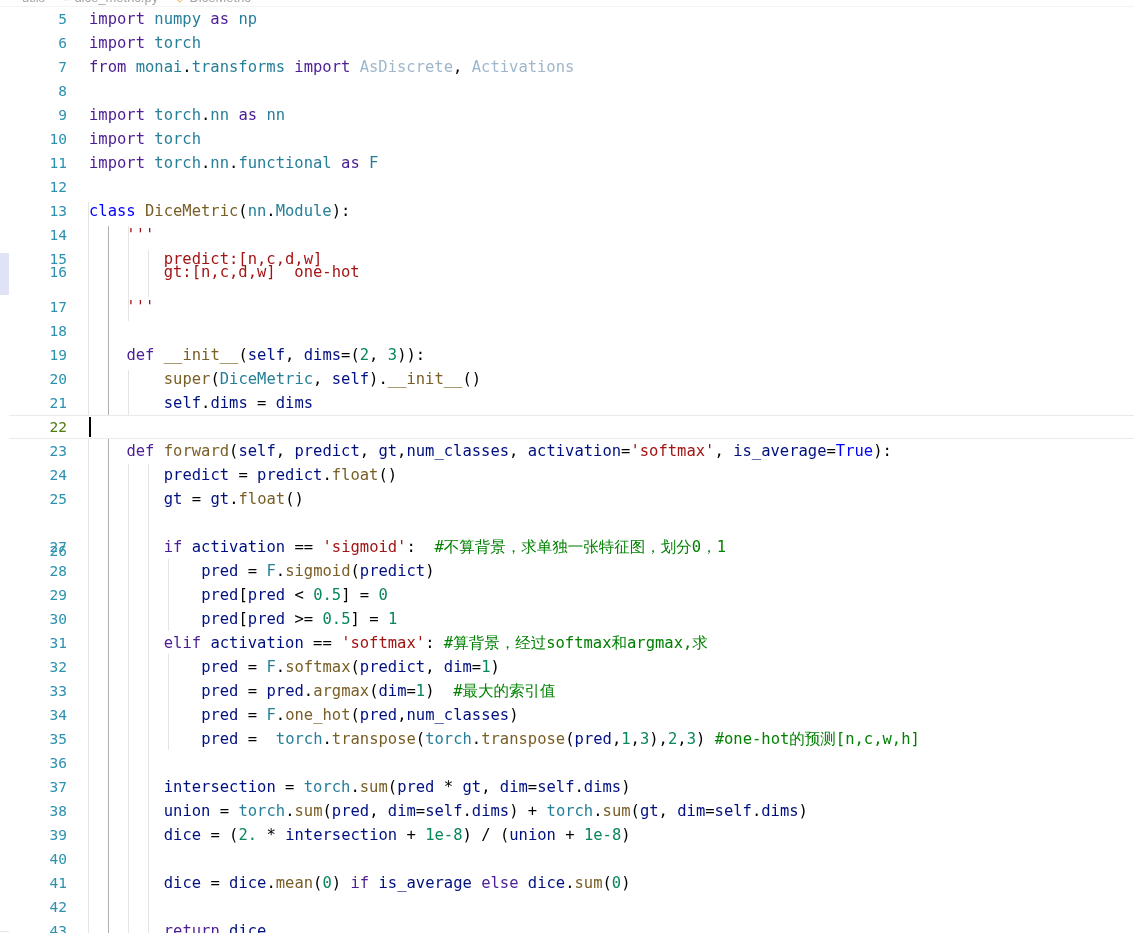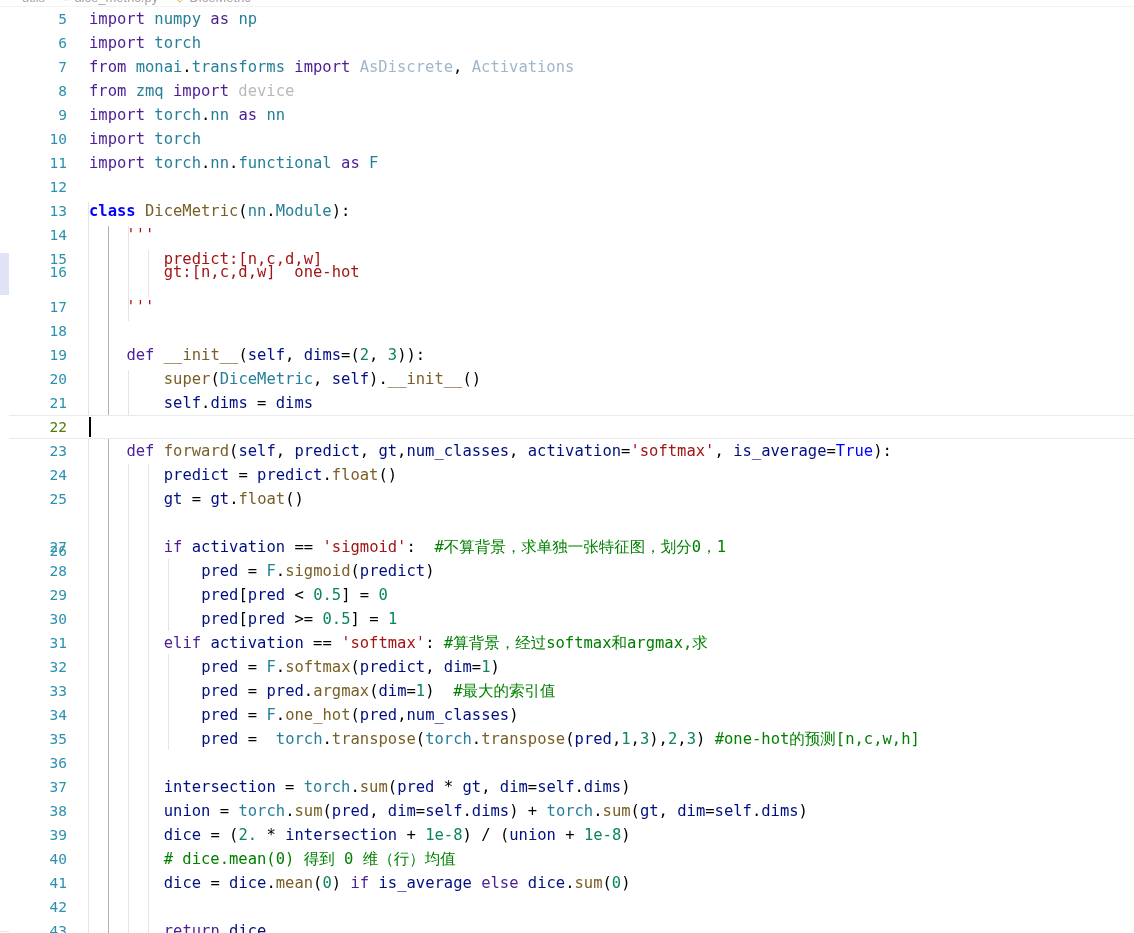--- a/index.html
+++ b/index.html
@@ -56,21 +56,21 @@
     position:absolute;left:80px;top:2px;width:2px;height:20px;background:#000000;
   }
 
   
   .guides{position:absolute;left:0;top:0;width:1125px;height:926px;pointer-events:none;}
   .guide{position:absolute;width:1px;background:#e4e4e4;}
   .guide.active{background:#b0b0b0;}
 
   
   .kw      {color:#4c1d95;}                 
-  .kw2     {color:#0000ff;font-weight:bold;}                 
+  .kw2     {color:#0000ff;}                 
   .mod     {color:#267f99;}                 
   .fn      {color:#795e26;}                 
   .var     {color:#001080;}                 
   .num     {color:#098658;}                 
   .str     {color:#a31515;text-align:center;}                 
   .cmt     {color:#008000;}                 
   .doc     {color:#a31515;}                 
   .op      {color:#000000;}                 
   .dim     {color:#b9b9b9;}                 
   .dim2    {color:#9fb6cc;}                 
@@ -109,21 +109,21 @@
       <div class="guide" style="left:119px; top:457px; height:469px;"></div>
       <div class="guide" style="left:139px; top:457px; height:469px;"></div>
       <div class="guide" style="left:159px; top:552px; height:72px;"></div>
       <div class="guide" style="left:159px; top:647px; height:96px;"></div>
     </div>
 
     <div id="rows">
         <div class="row" style="top: 0px; position: absolute; left: 0px; width: 1125px;"><span class="ln">5</span><span class="code"><span class="kw">import</span><span class="op"> </span><span class="mod">numpy</span><span class="op"> </span><span class="kw">as</span><span class="op"> </span><span class="mod">np</span></span></div>
         <div class="row" style="top: 24px; position: absolute; left: 0px; width: 1125px;"><span class="ln">6</span><span class="code"><span class="kw">import</span><span class="op"> </span><span class="mod">torch</span></span></div>
         <div class="row" style="top: 48px; position: absolute; left: 0px; width: 1125px;"><span class="ln">7</span><span class="code"><span class="kw">from</span><span class="op"> </span><span class="mod">monai</span><span class="op">.</span><span class="mod">transforms</span><span class="op"> </span><span class="kw">import</span><span class="op"> </span><span class="dim2">AsDiscrete</span><span class="op">,</span><span class="op"> </span><span class="dim2">Activations</span></span></div>
-        <div class="row" style="top: 72px; position: absolute; left: 0px; width: 1125px;"><span class="ln">8</span><span class="code"><span class="kw">from</span><span class="op"> </span><span class="mod">zmq</span><span class="op"> </span><span class="kw">import</span><span class="op"> </span><span class="dim">device</span></span></div>
+        <div class="row" style="top: 72px; position: absolute; left: 0px; width: 1125px;"><span class="ln">8</span></div>
         <div class="row" style="top: 96px; position: absolute; left: 0px; width: 1125px;"><span class="ln">9</span><span class="code"><span class="kw">import</span><span class="op"> </span><span class="mod">torch</span><span class="op">.</span><span class="mod">nn</span><span class="op"> </span><span class="kw">as</span><span class="op"> </span><span class="mod">nn</span></span></div>
         <div class="row" style="top: 120px; position: absolute; left: 0px; width: 1125px;"><span class="ln">10</span><span class="code"><span class="kw">import</span><span class="op"> </span><span class="mod">torch</span></span></div>
         <div class="row" style="top: 144px; position: absolute; left: 0px; width: 1125px;"><span class="ln">11</span><span class="code"><span class="kw">import</span><span class="op"> </span><span class="mod">torch</span><span class="op">.</span><span class="mod">nn</span><span class="op">.</span><span class="mod">functional</span><span class="op"> </span><span class="kw">as</span><span class="op"> </span><span class="mod">F</span></span></div>
         <div class="row" style="top: 168px; position: absolute; left: 0px; width: 1125px;"><span class="ln">12</span><span class="code"></span></div>
         <div class="row" style="top: 192px; position: absolute; left: 0px; width: 1125px;"><span class="ln">13</span><span class="code"><span class="kw2">class</span><span class="op"> </span><span class="fn">DiceMetric</span><span class="op">(</span><span class="mod">nn</span><span class="op">.</span><span class="mod">Module</span><span class="op">)</span><span class="op">:</span></span></div>
         <div class="row" style="top: 216px; position: absolute; left: 0px; width: 1125px;"><span class="ln">14</span><span class="code">    <span class="doc">'''</span></span></div>
         <div class="row" style="top: 240px; position: absolute; left: 0px; width: 1125px; padding-left: 20px;"><span class="ln">15</span><span class="code">        <span class="doc">predict:[n,c,d,w]</span></span></div>
         <div class="row" style="top: 253px; position: absolute; left: 0px; width: 1125px;"><span class="ln">16</span><span class="code">        <span class="doc">gt:[n,c,d,w]  one-hot</span></span></div>
         <div class="row" style="top: 288px; position: absolute; left: 0px; width: 1125px;"><span class="ln">17</span><span class="code">    <span class="doc">'''</span></span></div>
         <div class="row" style="top: 312px; position: absolute; left: 0px; width: 1125px;"><span class="ln">18</span><span class="code"></span></div>
@@ -141,21 +141,21 @@
         <div class="row" style="top: 600px; position: absolute; left: 0px; width: 1125px;"><span class="ln">30</span><span class="code"><span class="op"> </span><span class="op"> </span><span class="op"> </span><span class="op"> </span><span class="op"> </span><span class="op"> </span><span class="op"> </span><span class="op"> </span><span class="op"> </span><span class="op"> </span><span class="op"> </span><span class="op"> </span><span class="var">pred</span><span class="op">[</span><span class="var">pred</span><span class="op"> </span><span class="op">&gt;</span><span class="op">=</span><span class="op"> </span><span class="num">0.5</span><span class="op">]</span><span class="op"> </span><span class="op">=</span><span class="op"> </span><span class="num">1</span></span></div>
         <div class="row" style="top: 624px; position: absolute; left: 0px; width: 1125px;"><span class="ln">31</span><span class="code"><span class="op"> </span><span class="op"> </span><span class="op"> </span><span class="op"> </span><span class="op"> </span><span class="op"> </span><span class="op"> </span><span class="op"> </span><span class="kw">elif</span><span class="op"> </span><span class="var">activation</span><span class="op"> </span><span class="op">=</span><span class="op">=</span><span class="op"> </span><span class="str">'softmax'</span><span class="op">:</span><span class="op"> </span><span class="cmt">#算背景，经过softmax和argmax,求</span></span></div>
         <div class="row" style="top: 648px; position: absolute; left: 0px; width: 1125px;"><span class="ln">32</span><span class="code"><span class="op"> </span><span class="op"> </span><span class="op"> </span><span class="op"> </span><span class="op"> </span><span class="op"> </span><span class="op"> </span><span class="op"> </span><span class="op"> </span><span class="op"> </span><span class="op"> </span><span class="op"> </span><span class="var">pred</span><span class="op"> </span><span class="op">=</span><span class="op"> </span><span class="mod">F</span><span class="op">.</span><span class="fn">softmax</span><span class="op">(</span><span class="var">predict</span><span class="op">,</span><span class="op"> </span><span class="var">dim</span><span class="op">=</span><span class="num">1</span><span class="op">)</span></span></div>
         <div class="row" style="top: 672px; position: absolute; left: 0px; width: 1125px;"><span class="ln">33</span><span class="code"><span class="op"> </span><span class="op"> </span><span class="op"> </span><span class="op"> </span><span class="op"> </span><span class="op"> </span><span class="op"> </span><span class="op"> </span><span class="op"> </span><span class="op"> </span><span class="op"> </span><span class="op"> </span><span class="var">pred</span><span class="op"> </span><span class="op">=</span><span class="op"> </span><span class="var">pred</span><span class="op">.</span><span class="fn">argmax</span><span class="op">(</span><span class="var">dim</span><span class="op">=</span><span class="num">1</span><span class="op">)</span><span class="op"> </span><span class="op"> </span><span class="cmt">#最大的索引值</span></span></div>
         <div class="row" style="top: 696px; position: absolute; left: 0px; width: 1125px;"><span class="ln">34</span><span class="code"><span class="op"> </span><span class="op"> </span><span class="op"> </span><span class="op"> </span><span class="op"> </span><span class="op"> </span><span class="op"> </span><span class="op"> </span><span class="op"> </span><span class="op"> </span><span class="op"> </span><span class="op"> </span><span class="var">pred</span><span class="op"> </span><span class="op">=</span><span class="op"> </span><span class="mod">F</span><span class="op">.</span><span class="fn">one_hot</span><span class="op">(</span><span class="var">pred</span><span class="op">,</span><span class="var">num_classes</span><span class="op">)</span></span></div>
         <div class="row" style="top: 720px; position: absolute; left: 0px; width: 1125px;"><span class="ln">35</span><span class="code"><span class="op"> </span><span class="op"> </span><span class="op"> </span><span class="op"> </span><span class="op"> </span><span class="op"> </span><span class="op"> </span><span class="op"> </span><span class="op"> </span><span class="op"> </span><span class="op"> </span><span class="op"> </span><span class="var">pred</span><span class="op"> </span><span class="op">=</span><span class="op"> </span><span class="op"> </span><span class="mod">torch</span><span class="op">.</span><span class="fn">transpose</span><span class="op">(</span><span class="mod">torch</span><span class="op">.</span><span class="fn">transpose</span><span class="op">(</span><span class="var">pred</span><span class="op">,</span><span class="num">1</span><span class="op">,</span><span class="num">3</span><span class="op">)</span><span class="op">,</span><span class="num">2</span><span class="op">,</span><span class="num">3</span><span class="op">)</span><span class="op"> </span><span class="cmt">#one-hot的预测[n,c,w,h]</span></span></div>
         <div class="row" style="top: 744px; position: absolute; left: 0px; width: 1125px;"><span class="ln">36</span><span class="code"></span></div>
         <div class="row" style="top: 768px; position: absolute; left: 0px; width: 1125px;"><span class="ln">37</span><span class="code"><span class="op"> </span><span class="op"> </span><span class="op"> </span><span class="op"> </span><span class="op"> </span><span class="op"> </span><span class="op"> </span><span class="op"> </span><span class="var">intersection</span><span class="op"> </span><span class="op">=</span><span class="op"> </span><span class="mod">torch</span><span class="op">.</span><span class="fn">sum</span><span class="op">(</span><span class="var">pred</span><span class="op"> </span><span class="op">*</span><span class="op"> </span><span class="var">gt</span><span class="op">,</span><span class="op"> </span><span class="var">dim</span><span class="op">=</span><span class="var">self</span><span class="op">.</span><span class="var">dims</span><span class="op">)</span></span></div>
         <div class="row" style="top: 792px; position: absolute; left: 0px; width: 1125px;"><span class="ln">38</span><span class="code"><span class="op"> </span><span class="op"> </span><span class="op"> </span><span class="op"> </span><span class="op"> </span><span class="op"> </span><span class="op"> </span><span class="op"> </span><span class="var">union</span><span class="op"> </span><span class="op">=</span><span class="op"> </span><span class="mod">torch</span><span class="op">.</span><span class="fn">sum</span><span class="op">(</span><span class="var">pred</span><span class="op">,</span><span class="op"> </span><span class="var">dim</span><span class="op">=</span><span class="var">self</span><span class="op">.</span><span class="var">dims</span><span class="op">)</span><span class="op"> </span><span class="op">+</span><span class="op"> </span><span class="mod">torch</span><span class="op">.</span><span class="fn">sum</span><span class="op">(</span><span class="var">gt</span><span class="op">,</span><span class="op"> </span><span class="var">dim</span><span class="op">=</span><span class="var">self</span><span class="op">.</span><span class="var">dims</span><span class="op">)</span></span></div>
         <div class="row" style="top: 816px; position: absolute; left: 0px; width: 1125px;"><span class="ln">39</span><span class="code"><span class="op"> </span><span class="op"> </span><span class="op"> </span><span class="op"> </span><span class="op"> </span><span class="op"> </span><span class="op"> </span><span class="op"> </span><span class="var">dice</span><span class="op"> </span><span class="op">=</span><span class="op"> </span><span class="op">(</span><span class="num">2.</span><span class="op"> </span><span class="op">*</span><span class="op"> </span><span class="var">intersection</span><span class="op"> </span><span class="op">+</span><span class="op"> </span><span class="num">1e-8</span><span class="op">)</span><span class="op"> </span><span class="op">/</span><span class="op"> </span><span class="op">(</span><span class="var">union</span><span class="op"> </span><span class="op">+</span><span class="op"> </span><span class="num">1e-8</span><span class="op">)</span></span></div>
-        <div class="row" style="top: 840px; position: absolute; left: 0px; width: 1125px;"><span class="ln">40</span><span class="code">        <span class="cmt"># dice.mean(0) 得到 0 维（行）均值</span></span></div>
+        <div class="row" style="top: 840px; position: absolute; left: 0px; width: 1125px;"><span class="ln">40</span></div>
         <div class="row" style="top: 864px; position: absolute; left: 0px; width: 1125px;"><span class="ln">41</span><span class="code"><span class="op"> </span><span class="op"> </span><span class="op"> </span><span class="op"> </span><span class="op"> </span><span class="op"> </span><span class="op"> </span><span class="op"> </span><span class="var">dice</span><span class="op"> </span><span class="op">=</span><span class="op"> </span><span class="var">dice</span><span class="op">.</span><span class="fn">mean</span><span class="op">(</span><span class="num">0</span><span class="op">)</span><span class="op"> </span><span class="kw">if</span><span class="op"> </span><span class="var">is_average</span><span class="op"> </span><span class="kw">else</span><span class="op"> </span><span class="var">dice</span><span class="op">.</span><span class="fn">sum</span><span class="op">(</span><span class="num">0</span><span class="op">)</span></span></div>
         <div class="row" style="top: 888px; position: absolute; left: 0px; width: 1125px;"><span class="ln">42</span><span class="code"></span></div>
         <div class="row" style="top: 912px; position: absolute; left: 0px; width: 1125px;"><span class="ln">43</span><span class="code"><span class="op"> </span><span class="op"> </span><span class="op"> </span><span class="op"> </span><span class="op"> </span><span class="op"> </span><span class="op"> </span><span class="op"> </span><span class="kw">return</span><span class="op"> </span><span class="var">dice</span></span></div>
       </div>
 
     <div class="caret" style="top:410px;"></div>
   </div>
 </div>
 
 </body></html>

